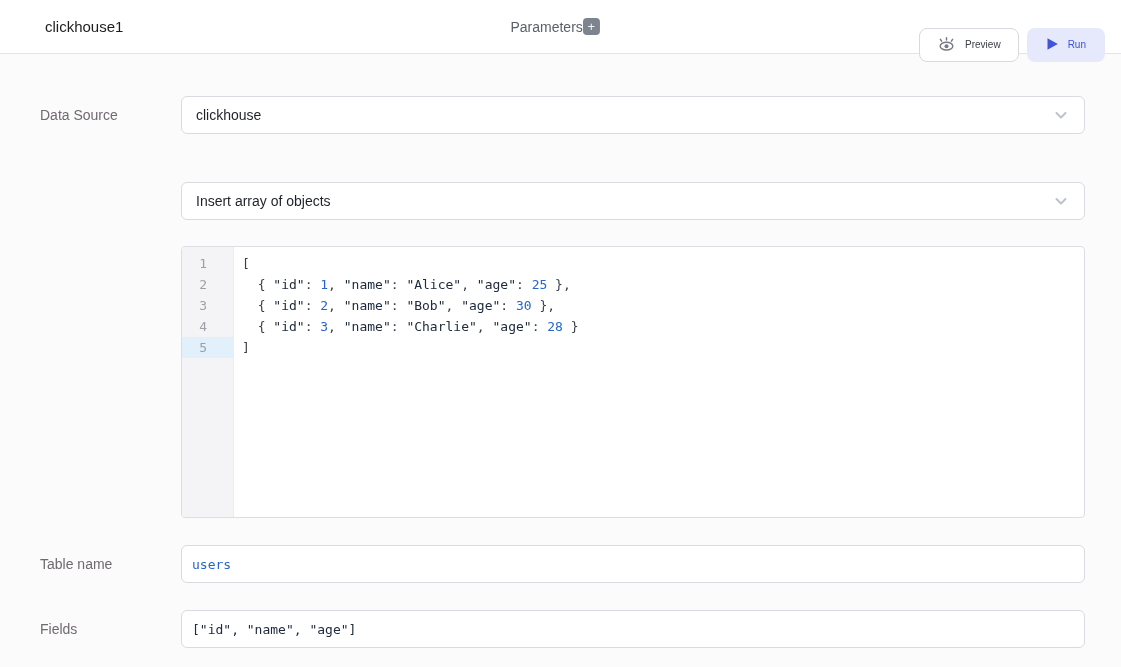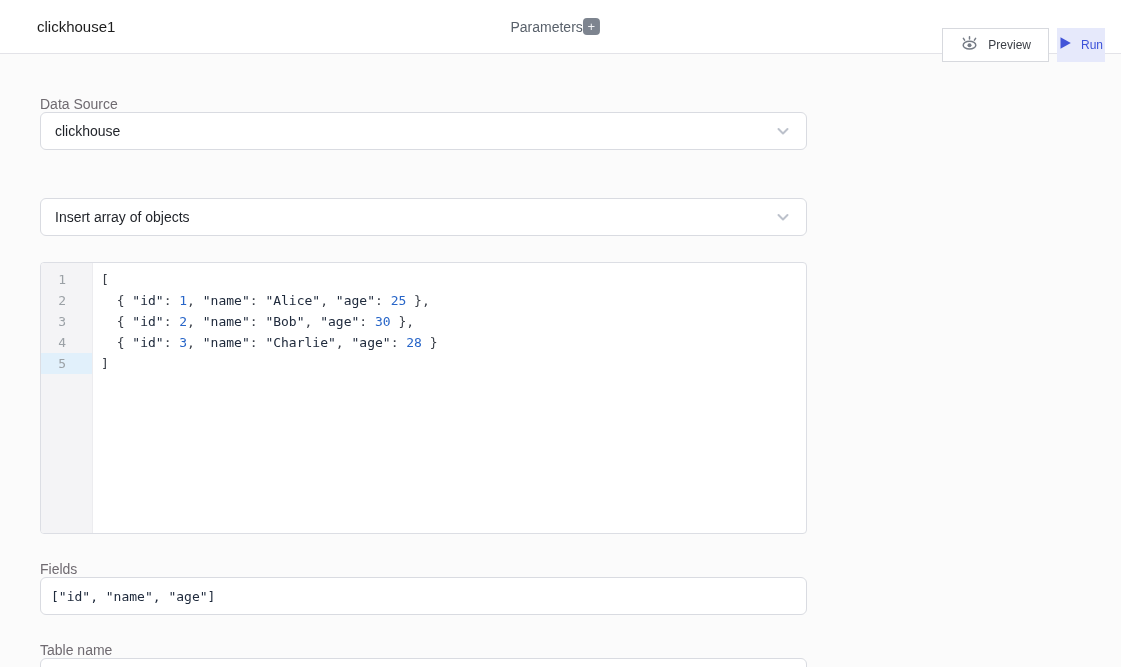--- a/index.html
+++ b/index.html
@@ -17,20 +17,21 @@
     border-bottom: 1px solid #e3e3e8;
     display: flex;
     align-items: center;
     padding: 0 16px 0 37px;
     position: relative;
   }
   .query-title {
     font-size: 15px;
     font-weight: 500;
     color: #1d1d1d;
+    margin-left: 8px;
   }
   .params-group {
     position: absolute;
     left: 50%;
     transform: translateX(-56%);
     display: flex;
     align-items: center;
   }
   .params-label {
     font-size: 14px;
@@ -49,55 +50,55 @@
     display: flex; align-items: center; justify-content: center;
   }
   .actions {
     margin-left: auto;
     display: flex;
     align-items: center;
     gap: 8px;
   }
   .btn {
     height: 34px;
-    border-radius: 0;
+    border-radius: 8px;
     display: flex;
     align-items: center;
     gap: 9px;
-    font-size: 12px;
+    font-size: 10px;
     cursor: pointer;
     font-family: "Liberation Sans", sans-serif;
     margin-top: 36px;
   }
   .btn-preview {
     background: #ffffff;
     border: 1px solid #d7d9de;
     color: #3a3e45;
     padding: 0 17px;
   }
   .btn-run {
     background: #e6e9fb;
     border: none;
     color: #3c52d9;
     font-weight: 500;
-    padding: 0 2px;
+    padding: 0 19px;
   }
 
   
   .content { padding: 42px 0 0 40px; }
-  .row { display: flex; flex-direction: column; }
+  .row { display: flex; }
   .row-label {
     width: 141px;
     flex-shrink: 0;
     font-size: 14px;
     color: #6f6a70;
     display: flex;
     align-items: center;
   }
-  .row-control { width: 767px; }
+  .row-control { width: 904px; }
 
   .mt-op { margin-top: 48px; }
   .mt-editor { margin-top: 26px; }
   .mt-input { margin-top: 27px; }
 
   .dropdown {
     height: 38px;
     background: #ffffff;
     border: 1px solid #d9dbe1;
     border-radius: 6px;
@@ -248,30 +249,30 @@
             <div class="code-line"><span class="tk-p">  { </span><span class="tk-s">"id"</span><span class="tk-p">: </span><span class="tk-n">1</span><span class="tk-p">, </span><span class="tk-s">"name"</span><span class="tk-p">: </span><span class="tk-s">"Alice"</span><span class="tk-p">, </span><span class="tk-s">"age"</span><span class="tk-p">: </span><span class="tk-n">25</span><span class="tk-p"> },</span></div>
             <div class="code-line"><span class="tk-p">  { </span><span class="tk-s">"id"</span><span class="tk-p">: </span><span class="tk-n">2</span><span class="tk-p">, </span><span class="tk-s">"name"</span><span class="tk-p">: </span><span class="tk-s">"Bob"</span><span class="tk-p">, </span><span class="tk-s">"age"</span><span class="tk-p">: </span><span class="tk-n">30</span><span class="tk-p"> },</span></div>
             <div class="code-line"><span class="tk-p">  { </span><span class="tk-s">"id"</span><span class="tk-p">: </span><span class="tk-n">3</span><span class="tk-p">, </span><span class="tk-s">"name"</span><span class="tk-p">: </span><span class="tk-s">"Charlie"</span><span class="tk-p">, </span><span class="tk-s">"age"</span><span class="tk-p">: </span><span class="tk-n">28</span><span class="tk-p"> }</span></div>
             <div class="code-line"><span class="tk-p">]</span></div>
           </div>
       </div>
     </div>
   </div>
 
   <div class="row mt-input">
+    <div class="row-label">Table name</div>
+    <div class="row-control">
+      <div class="text-input">
+        <span class="val-blue">users</span>
+      </div>
+    </div>
+  </div>
+
+  <div class="row mt-input">
     <div class="row-label">Fields</div>
     <div class="row-control">
       <div class="text-input">
         <span class="val-dark">["id", "name", "age"]</span>
       </div>
     </div>
   </div>
 
-  <div class="row mt-input">
-    <div class="row-label">Table name</div>
-    <div class="row-control">
-      <div class="text-input">
-        <span class="val-blue">users</span>
-      </div>
-    </div>
-  </div>
-
 </main>
 
 </body></html>

